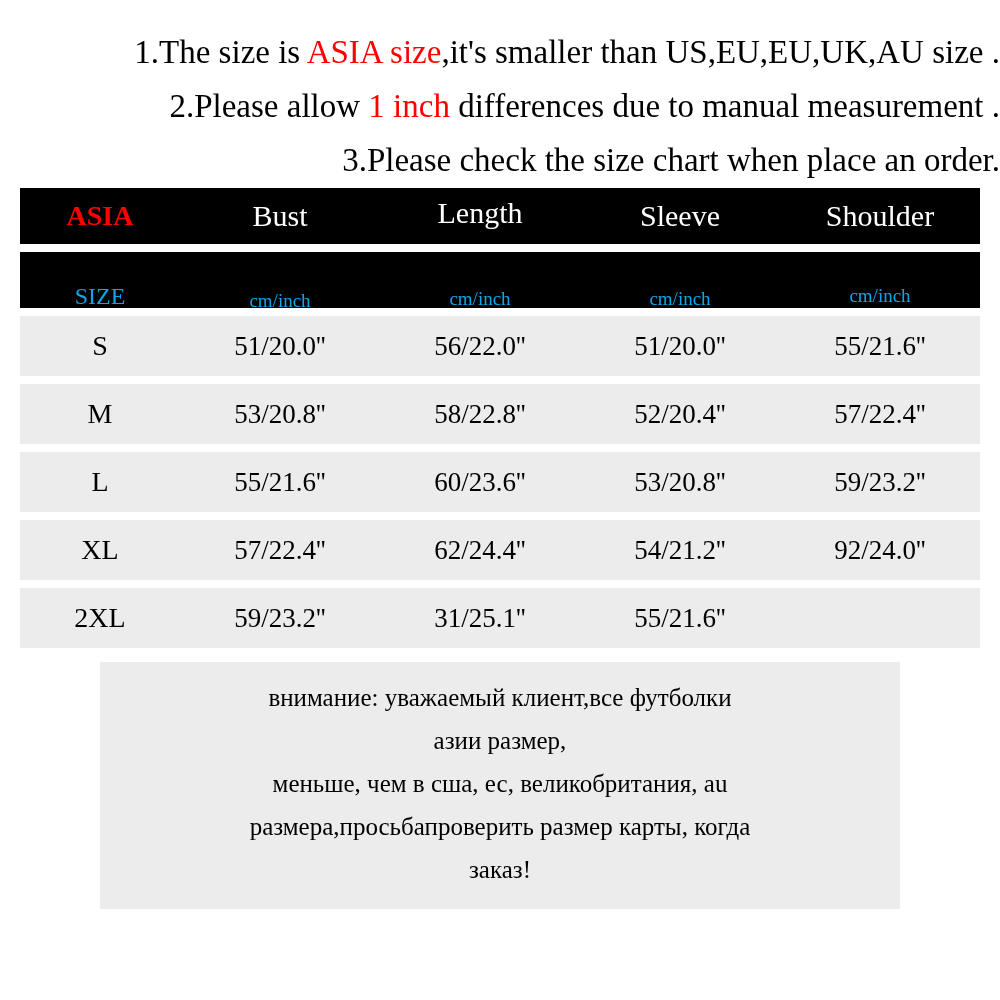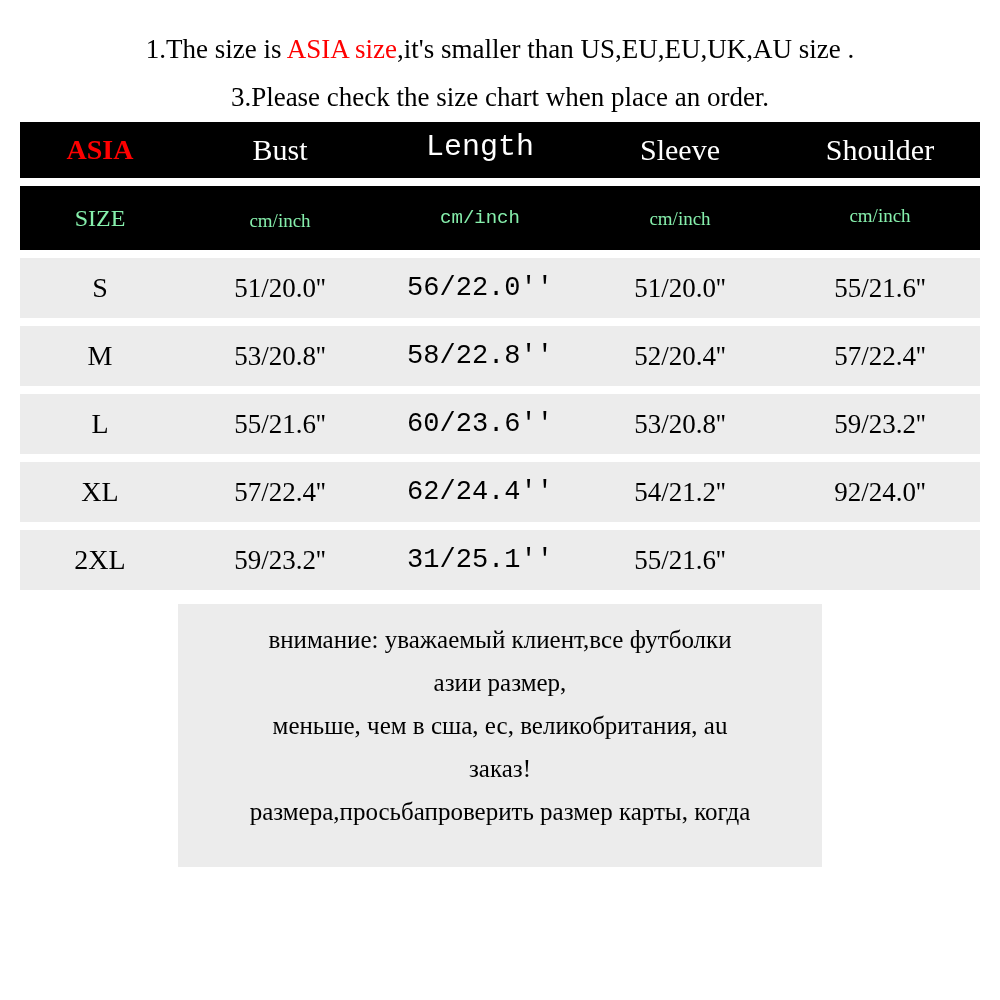--- a/index.html
+++ b/index.html
@@ -18,97 +18,101 @@
     width: 1000px;
     height: 1000px;
     position: relative;
     box-sizing: border-box;
   }
   
   .notices {
     padding-top: 26px;
   }
   .notice-line {
-    text-align: center;
-    font-size: 27px;
+    text-align: right;
+    font-size: 33px;
     line-height: 1.0;
     padding: 10px 0 11px 0;
     white-space: nowrap;
   }
   .hl {
     color: #ff0000;
   }
   .row {
     display: flex;
     width: 960px;
     margin: 0 auto 8px auto;
     align-items: center;
   }
   .row.head {
     background: #000000;
     color: #ffffff;
     height: 56px;
   }
   .row.subhead {
     background: #000000;
-    color: #86efac;
-    height: 64px;
+    color: #0ea5e9;
+    height: 56px;
+    align-items: flex-end;
   }
   .row.data {
     background: #ececec;
     color: #000000;
     height: 60px;
   }
   .cell {
     text-align: center;
     font-size: 27px;
     line-height: 1;
   }
   .c0 { width: 160px; }
   .c1 { width: 200px; }
-  .c2 { width: 200px; font-family: Liberation Mono, monospace; }
+  .c2 { width: 200px; }
   .c3 { width: 200px; }
   .c4 { width: 200px; }
 
   .row.head .cell { font-size: 30px; }
   .row.head .cell.c0 { color: #ff0000; font-weight: bold; font-size: 28px; }
   .row.subhead .cell { font-size: 19px; }
   .row.subhead .cell.c0 { font-size: 24px; }
   .row.data .cell.c0 { font-size: 28px; }
   .row.data .cell { font-size: 27px; }
 
   
   .row.head .cell.c2 { position: relative; top: -3px; }
   .row.subhead .cell.c4 { position: relative; top: -3px; }
   .row.subhead .cell.c1 { position: relative; top: 2px; }
 
   
   .footer {
-    width: 644px;
+    width: 800px;
     margin: 14px auto 0 auto;
     background: #ececec;
-    padding: 14px 20px 34px 20px;
+    padding: 14px 20px 18px 20px;
     box-sizing: border-box;
   }
   .footer-line {
     text-align: center;
     font-size: 25px;
     line-height: 1.0;
     padding: 9px 0;
     white-space: nowrap;
   }
 </style>
 </head>
 <body>
 
 <div class="page">
 
   <div class="notices">
     <div class="notice-line">
       <span>1.The size is </span><span class="hl">ASIA size</span><span>,it's smaller than US,EU,EU,UK,AU size .</span>
+    </div>
+    <div class="notice-line">
+      <span>2.Please allow </span><span class="hl">1 inch</span><span> differences due to manual measurement .</span>
     </div>
     <div class="notice-line">
       <span>3.Please check the size chart when place an order.</span><span class="hl"></span><span></span>
     </div>
   </div>
 
   <div class="table-wrap">
 
     <div class="row head">
       <div class="cell c0">ASIA</div>
@@ -164,17 +168,17 @@
       <div class="cell c2">31/25.1''</div>
       <div class="cell c3">55/21.6''</div>
     </div>
 
   </div>
 
   <div class="footer">
     <div class="footer-line">внимание: уважаемый клиент,все футболки</div>
     <div class="footer-line">азии размер,</div>
     <div class="footer-line">меньше, чем в сша, ес, великобритания, au</div>
+    <div class="footer-line">размера,просьбапроверить размер карты, когда</div>
     <div class="footer-line">заказ!</div>
-    <div class="footer-line">размера,просьбапроверить размер карты, когда</div>
   </div>
 
 </div>
 
 </body></html>

